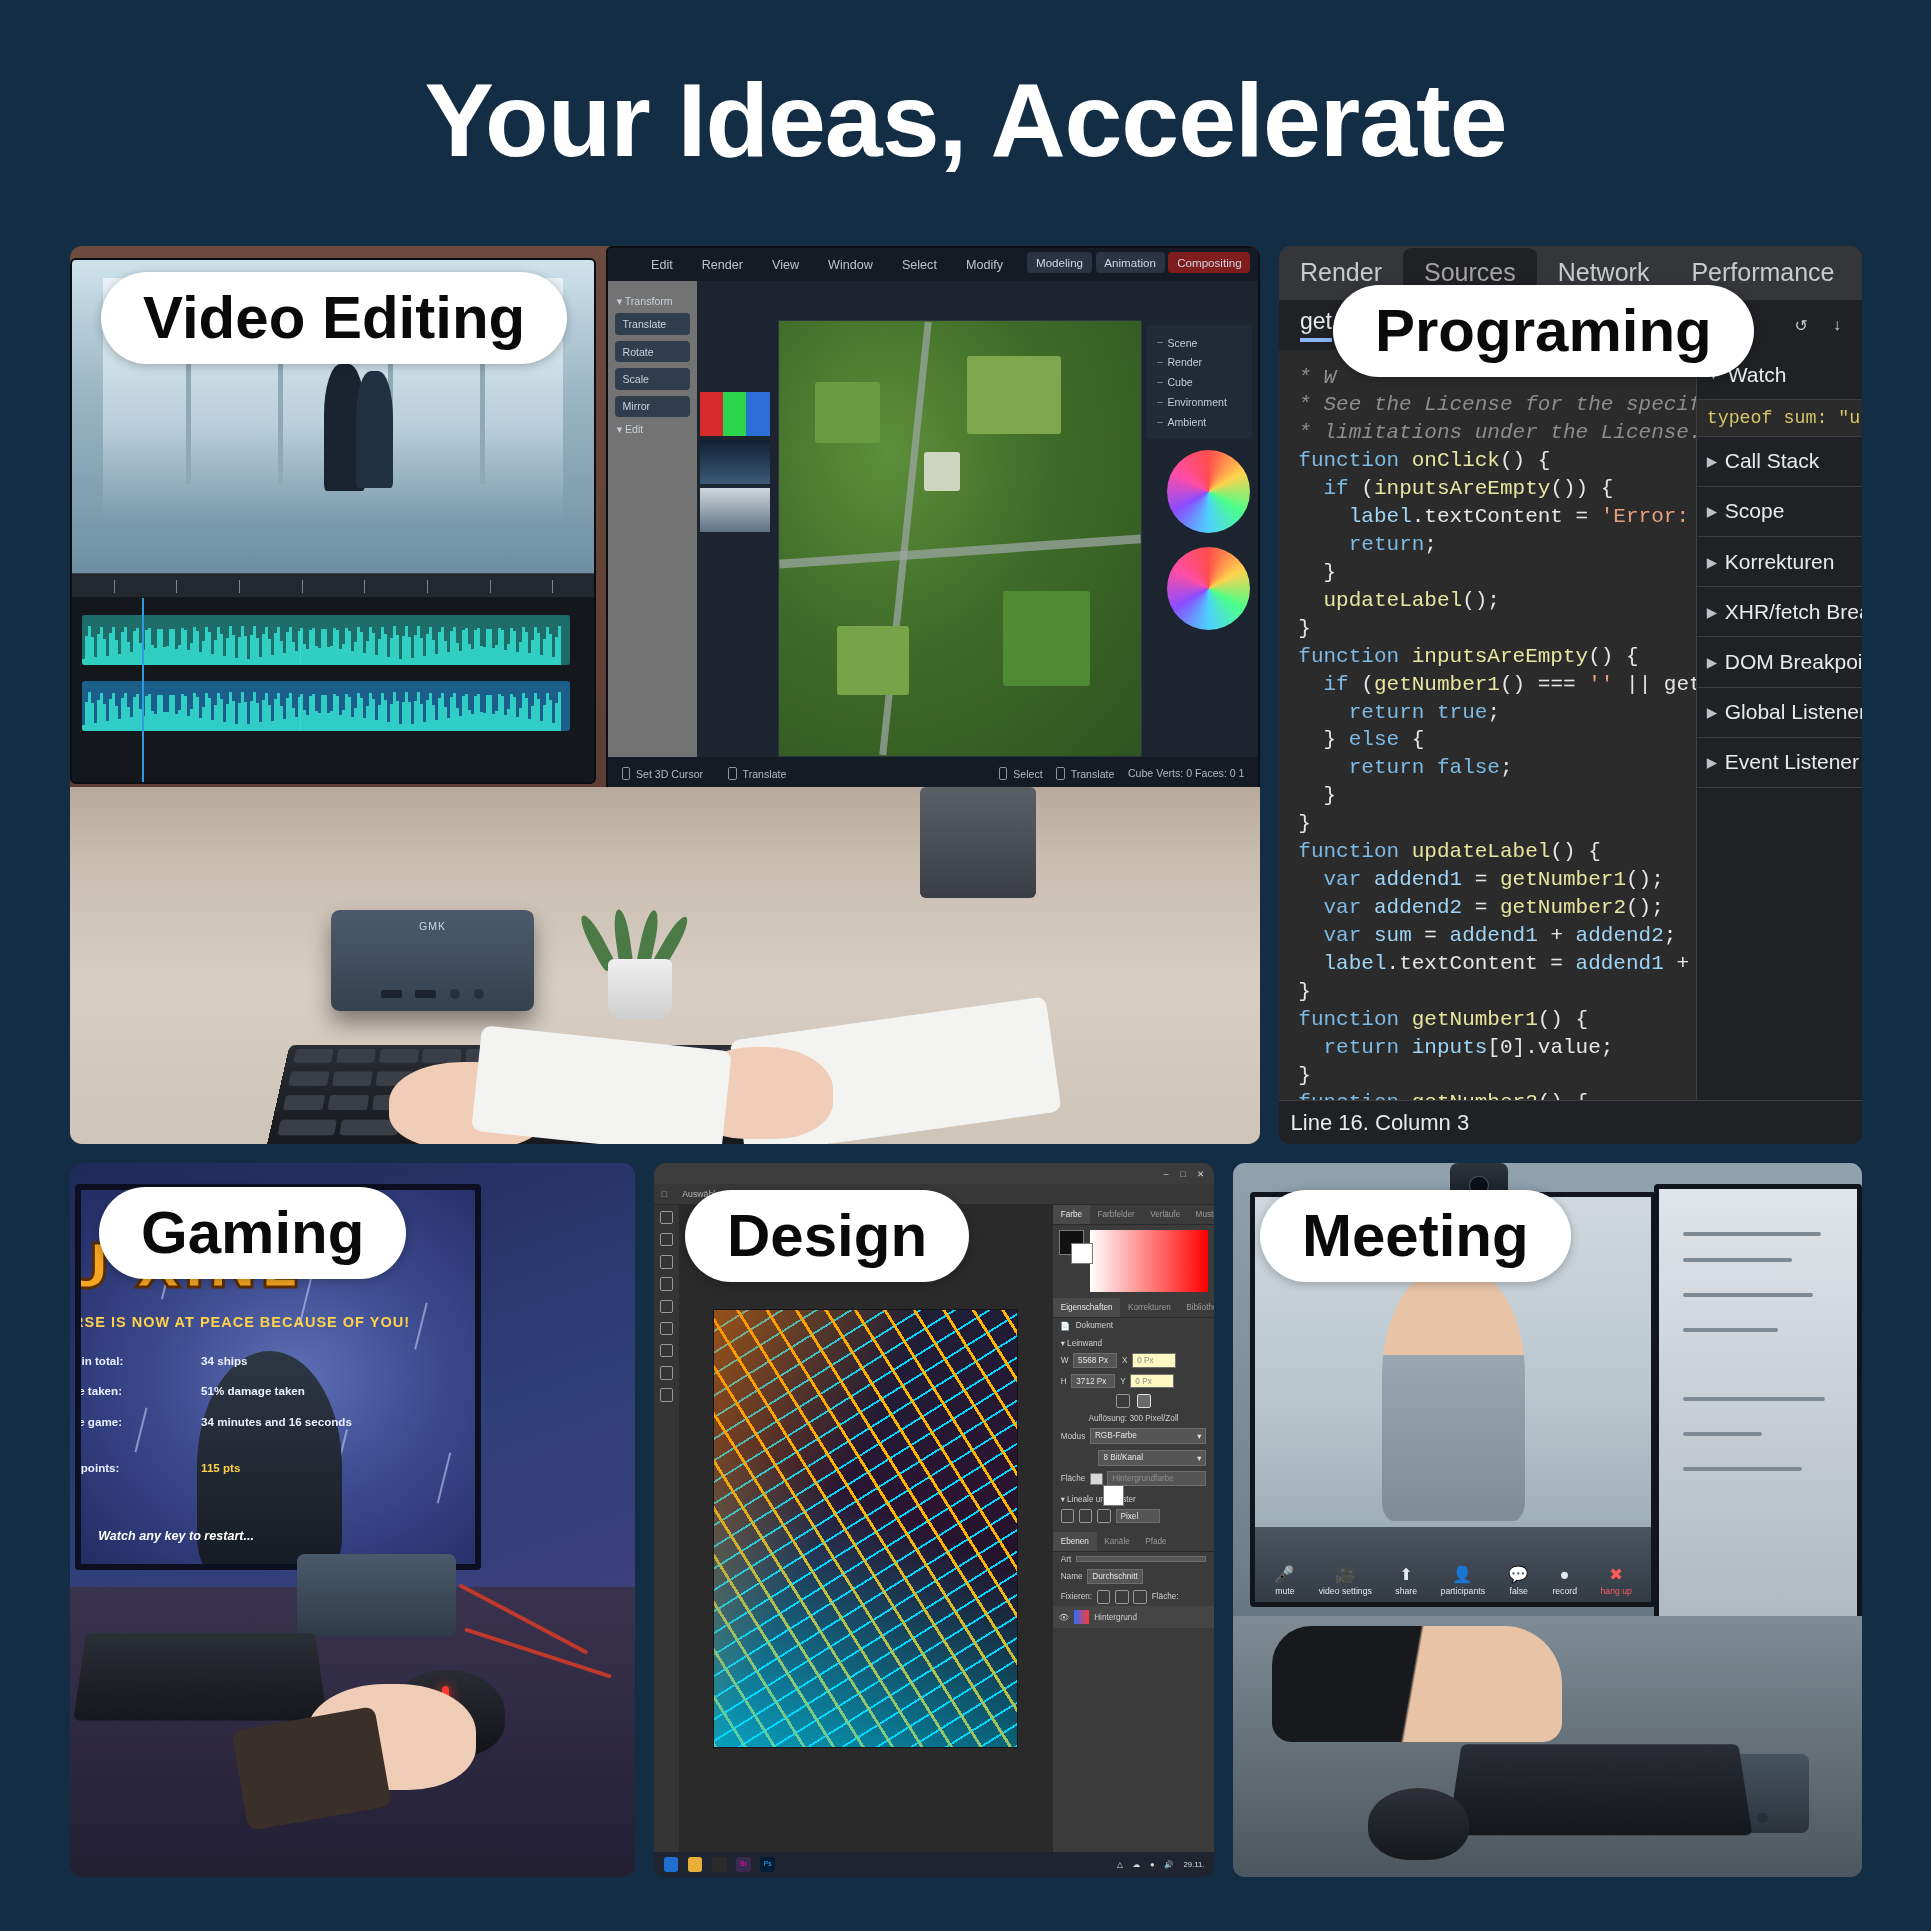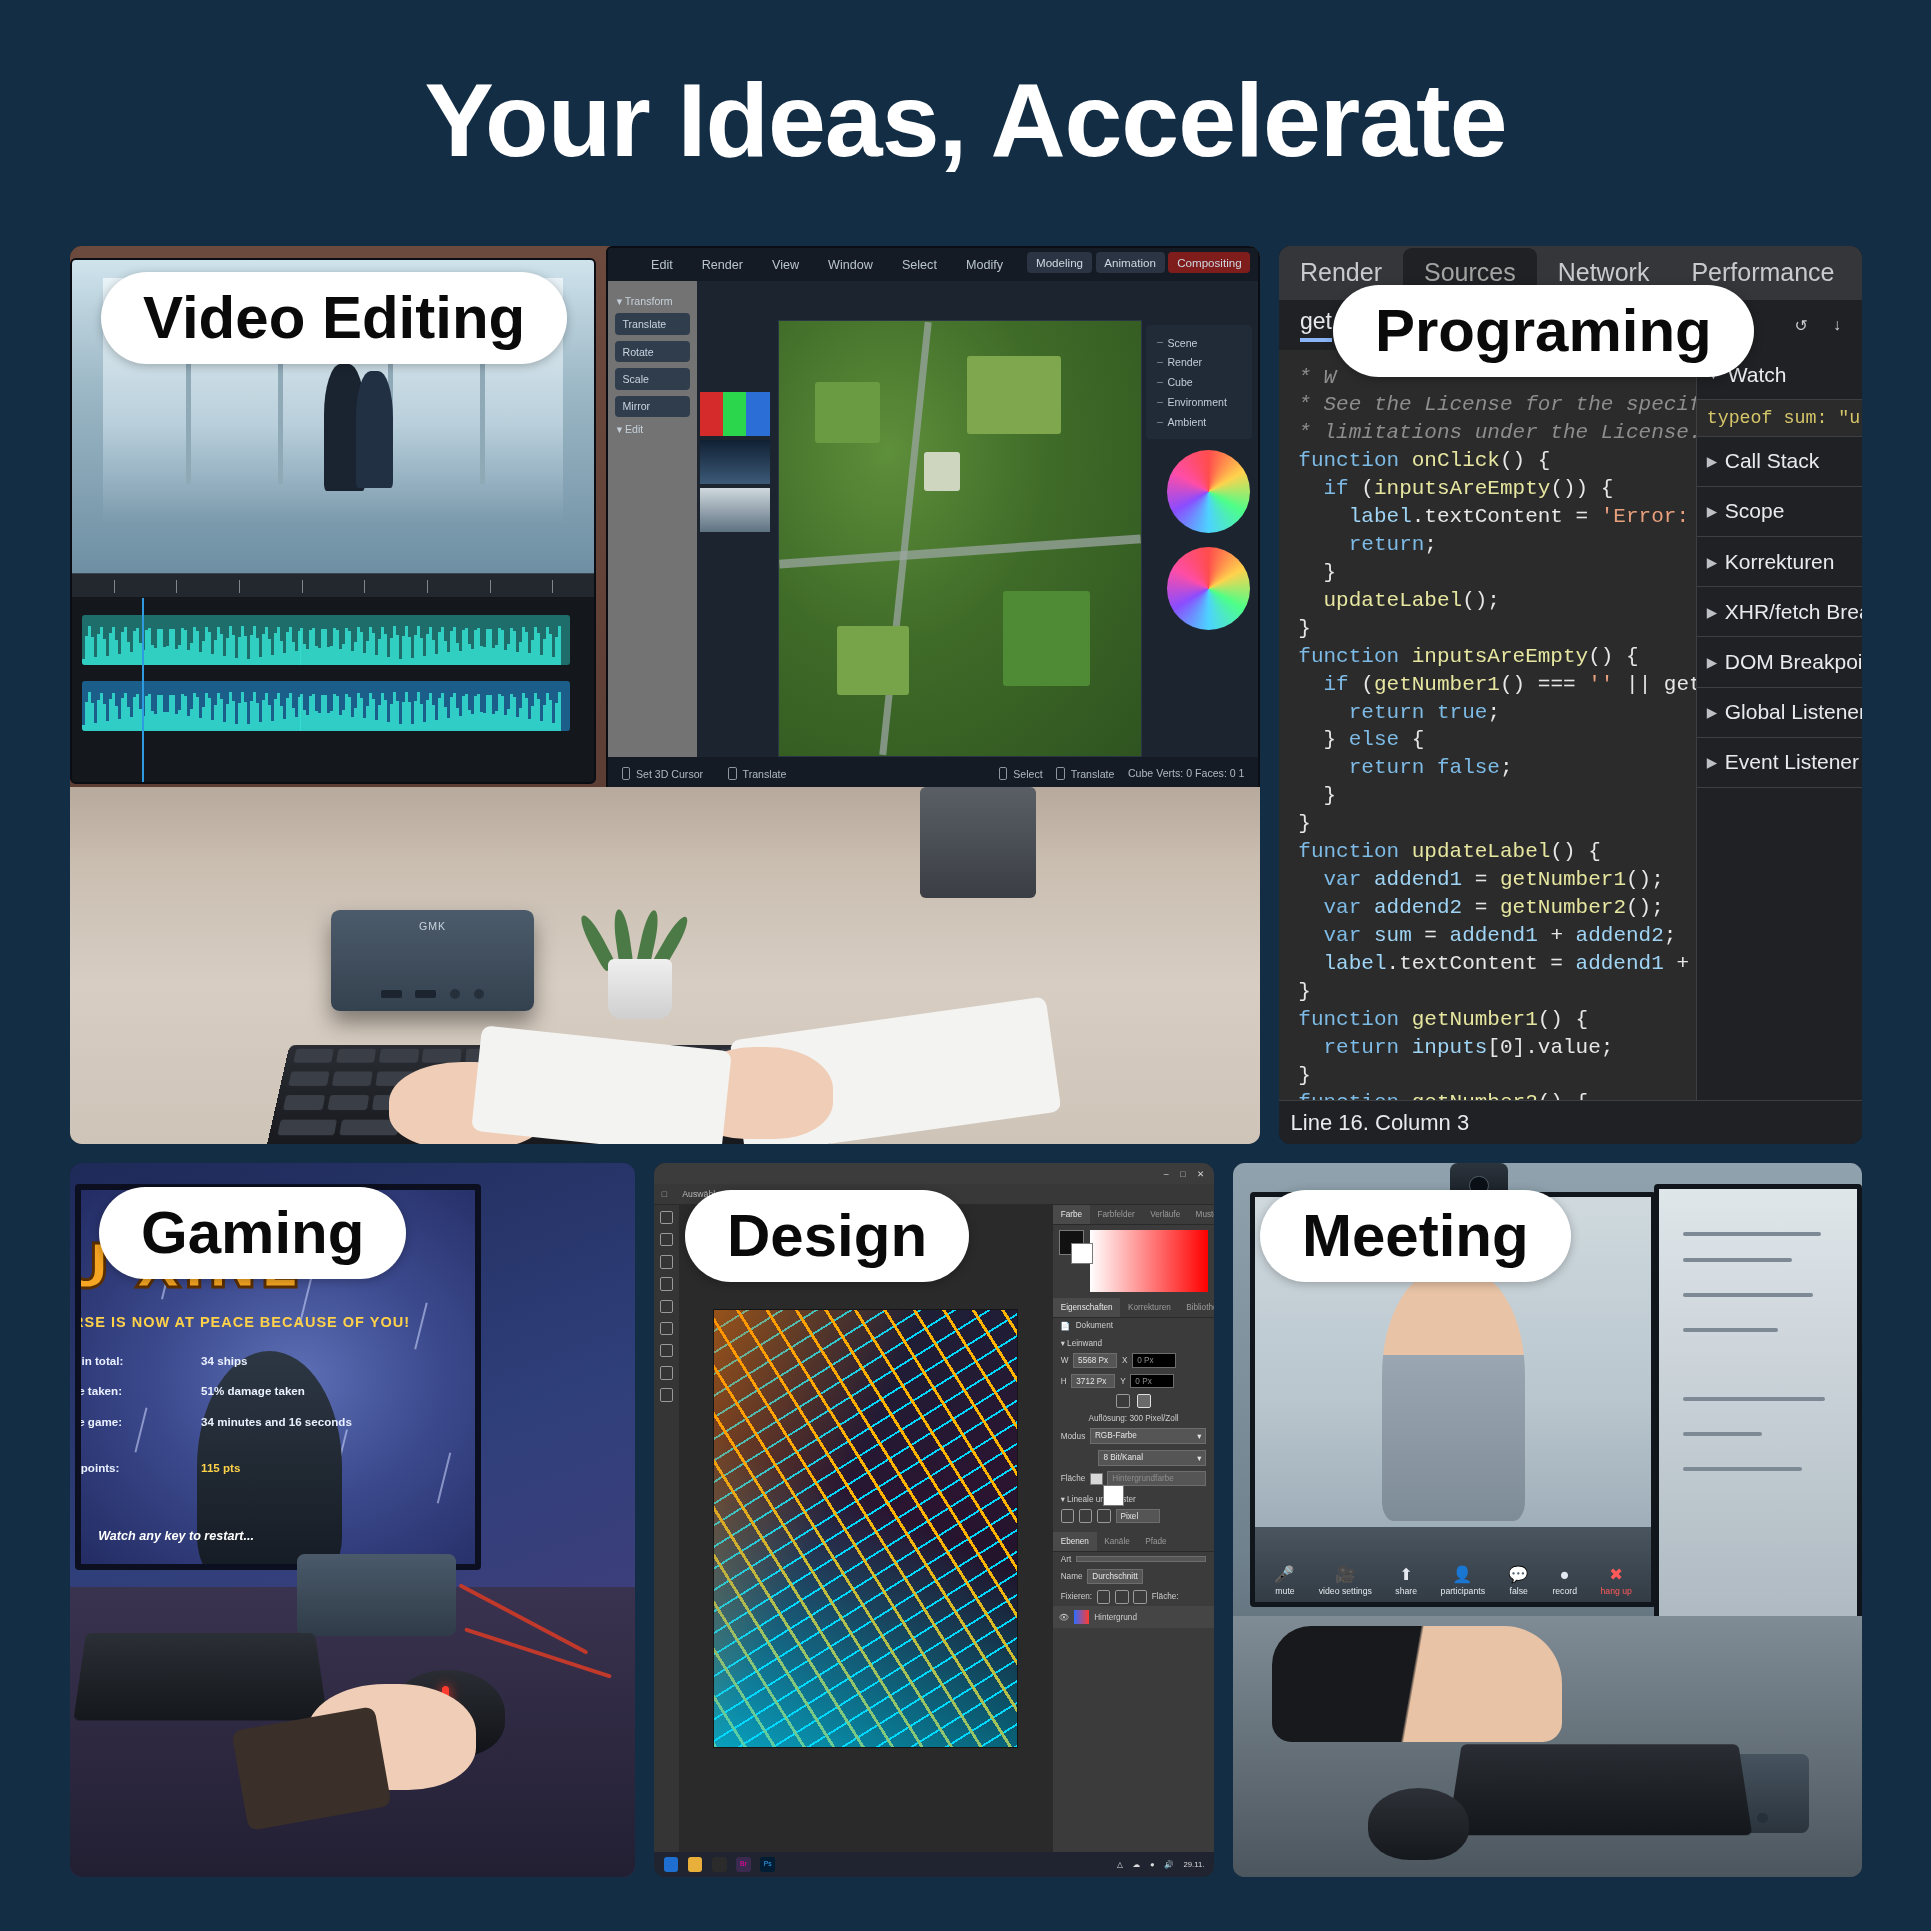--- a/index.html
+++ b/index.html
@@ -277,21 +277,21 @@
   .ps-panel-tabs { display:flex; background:#3b3b3b; border-bottom:1px solid #2a2a2a; }
   .ps-ptab { padding:4.8px 7.7px; color:#9b9b9b; }
   .ps-ptab.active { color:#e8e8e8; background:#4a4a4a; }
   .ps-colorbox { height:62px; margin:5.8px; position:relative; display:flex; gap:5.8px; }
   .swatch { width:25px; height:25px; background:#111; border:1px solid #7a7a7a; position:relative; }
   .swatch::after { content:''; position:absolute; left:11.6px; top:11.6px; width:19.3px; height:19.3px;
      background:#fff; border:1px solid #7a7a7a; }
   .ramp { flex:1; background:linear-gradient(90deg,#ffffff,#ff0000); }
   .ps-prop-row { display:flex; align-items:center; gap:4.8px; padding:2.9px 7.7px; }
   .ps-field { background:#555; border:1px solid #6d6d6d; padding:1.9px 3.9px; min-width:44px; color:#e6e6e6; }
-  .ps-field.dim { background:#000000; color:#8d8d8d; }
+  .ps-field.dim { background:#fef9c3; color:#8d8d8d; }
   .ps-select { background:#555; border:1px solid #6d6d6d; padding:1.9px 3.9px; flex:1;
      display:flex; justify-content:space-between; color:#e6e6e6; }
   .ps-sec { padding:4.8px 7.7px 1.9px 7.7px; color:#d0d0d0; }
   .ps-layer { display:flex; align-items:center; gap:4.8px; padding:3.9px 5.8px; background:#454545; }
   .ps-layer .thumb { width:15.4px; height:13.5px; background:linear-gradient(90deg,#2d6cff,#ff3b30); }
   .ps-taskbar { height:25px; background:#1f2430; display:flex; align-items:center;
      gap:9.7px; padding:0 9.7px; font-size:7.7px; color:#dcdcdc; }
   .tb-icon { width:14.5px; height:14.5px; border-radius:2.9px; }
 
   

